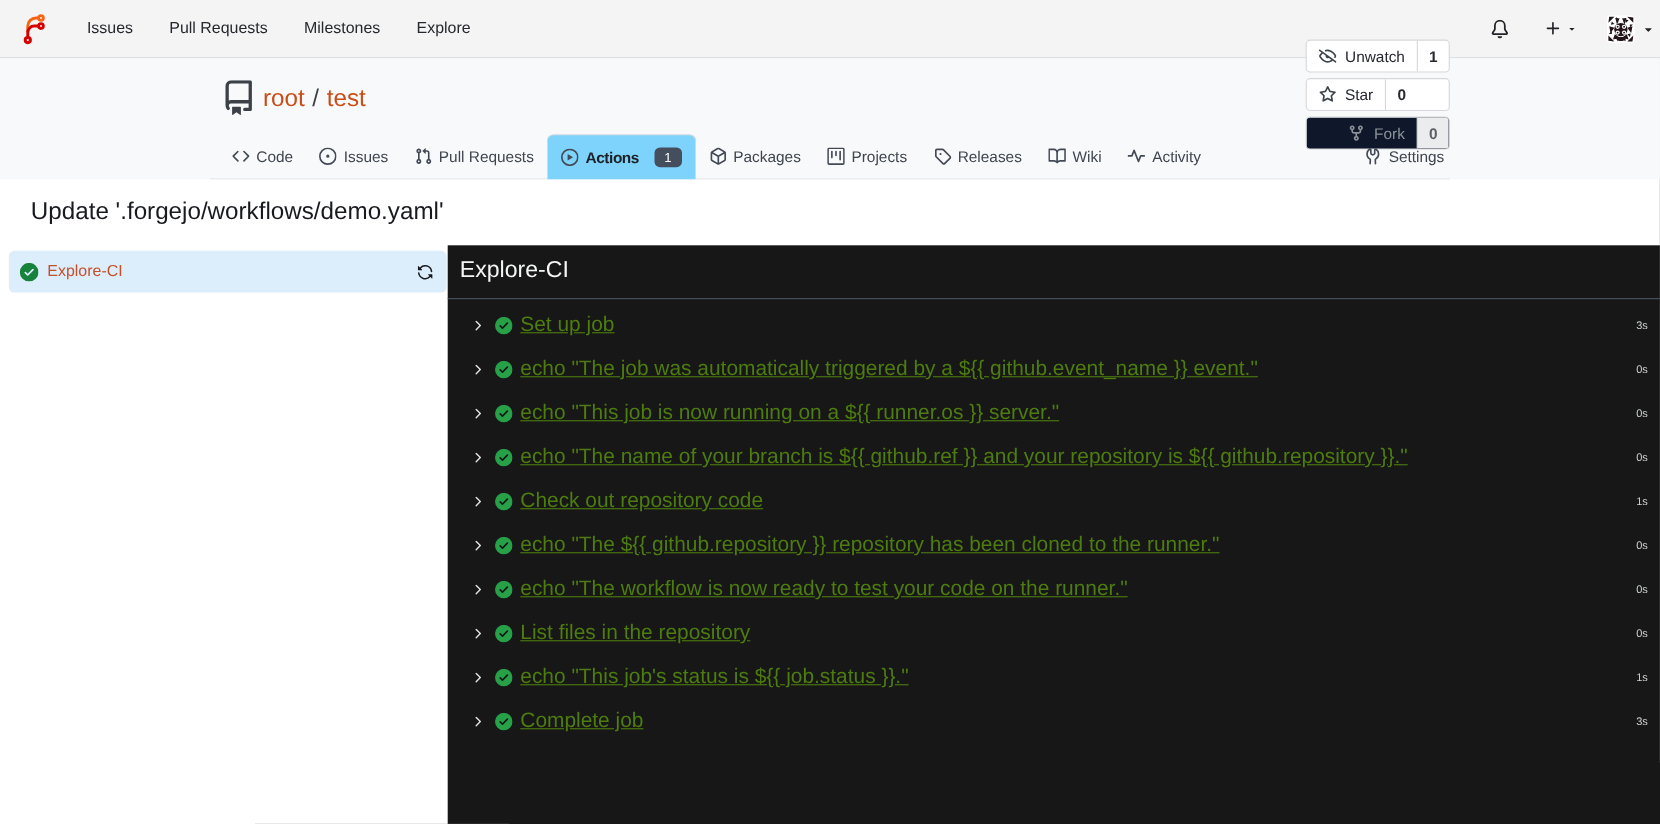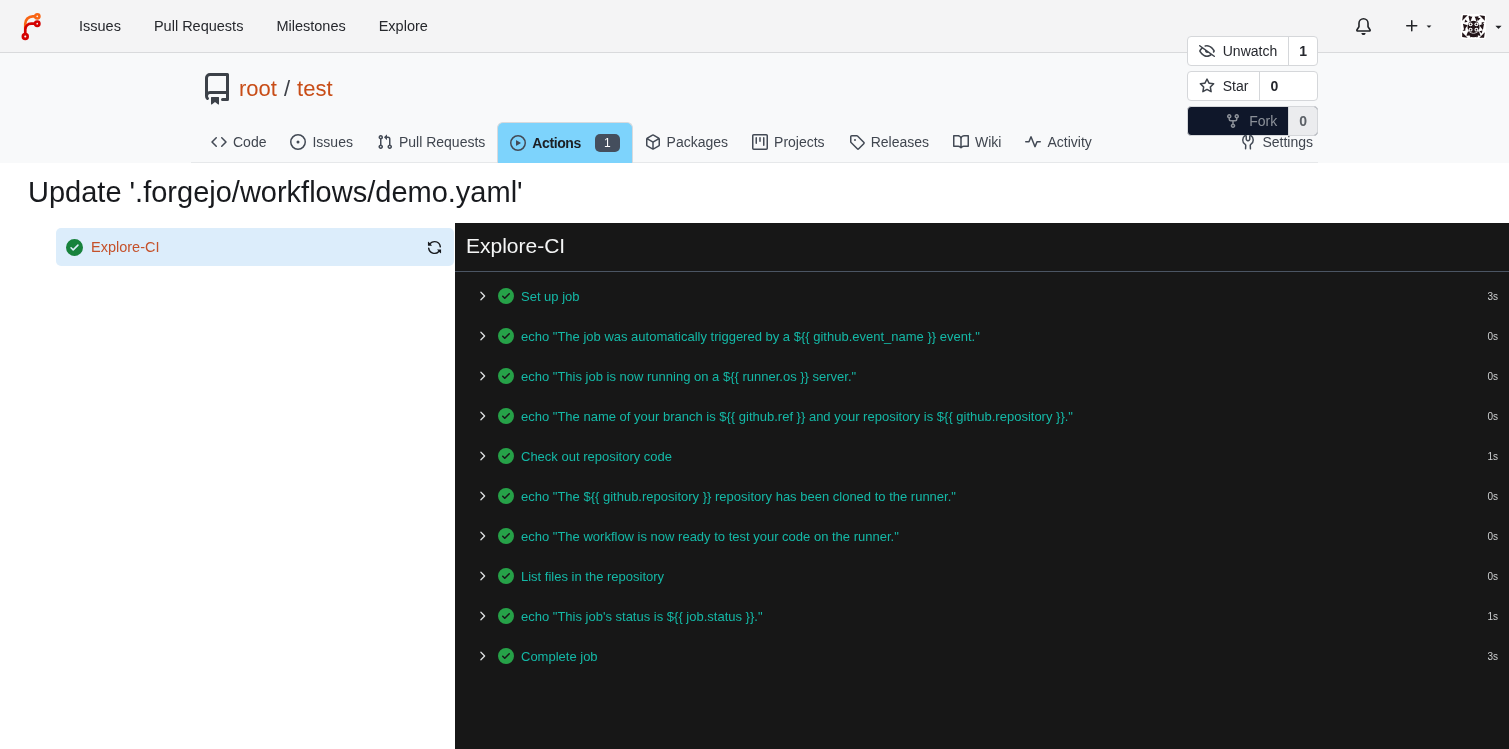--- a/index.html
+++ b/index.html
@@ -50,40 +50,40 @@
   .tab.active {
     background: #7dd3fc; border: 1px solid #d8dadd; border-bottom: none;
     border-radius: 6px 6px 0 0; font-weight: 700; letter-spacing: -0.4px; color: #1c1f24;
     height: 41px; margin-bottom: -1px;
   }
   .tab-badge { background: #444e5d; color: #fff; font-size: 12px; font-weight: 400; letter-spacing: 0; border-radius: 5px; padding: 0 9px; margin-left: 8px; height: 18px; line-height: 18px; }
   .tab.settings { margin-left: auto; padding: 0 5px 0 12px; }
 
   
   .run-header { padding: 17px 28px 0; }
-  .run-title { font-size: 29px; line-height: 24px; font-weight: 400; color: #181a1e; margin: 0 0 19px 0; }
-  .run-body { display: flex; align-items: stretch; min-height: 526px; padding-left: 48px; }
+  .run-title { font-size: 22px; line-height: 24px; font-weight: 400; color: #181a1e; margin: 0 0 19px 0; }
+  .run-body { display: flex; align-items: stretch; min-height: 526px; }
   .left-col { flex: 0 0 407px; width: 407px; }
   .job-item {
     margin: 5px 1px 0 8px; height: 38px; background: #dcedfb; border-radius: 5px;
     display: flex; align-items: center; padding: 0 12px 0 10px; cursor: pointer;
   }
   .job-item .status-icon { color: #17823c; }
   .job-name { margin-left: 8px; font-size: 14.5px; color: #c5512a; }
   .job-sync { margin-left: auto; color: #17191d; cursor: pointer; }
 
   .right-col { flex: 1 1 auto; background: #171717; display: flex; flex-direction: column; }
   .panel-header { padding: 10px 12px 12px 11px; border-bottom: 1px solid #4b5563; }
   .panel-title { margin: 0; font-size: 21px; line-height: 26px; font-weight: 400; color: #f4f5f5; }
   .panel-status { margin-top: 6px; font-size: 13px; line-height: 16px; color: #c3c5c7; }
   .steps { padding: 4px 0 10px; }
   .step-row { height: 40px; display: flex; align-items: center; padding: 0 11px 0 20px; cursor: pointer; }
   .step-chevron { color: #dfe1e2; flex: 0 0 auto; }
   .step-status { margin-left: 9px; color: #26a148; flex: 0 0 auto; }
-  .step-name { margin-left: 7px; font-size: 13px; color: #14b8a6; white-space: nowrap; }
+  .step-name { margin-left: 7px; font-size: 19px; color: #4d7c0f; white-space: nowrap; text-decoration: underline; }
   .step-duration { margin-left: auto; font-size: 10px; color: #cfd1d2; }
 </style>
 </head>
 <body>
 
 <svg width="0" height="0" style="position:absolute">
   <defs>
     <path id="p-repo" d="M2 2.5A2.5 2.5 0 0 1 4.5 0h8.75a.75.75 0 0 1 .75.75v12.5a.75.75 0 0 1-.75.75h-2.5a.75.75 0 0 1 0-1.5h1.75v-2h-8a1 1 0 0 0-.714 1.7.75.75 0 1 1-1.072 1.05A2.495 2.495 0 0 1 2 11.5Zm10.5-1h-8a1 1 0 0 0-1 1v6.708A2.486 2.486 0 0 1 4.5 9h8ZM5 12.25a.25.25 0 0 1 .25-.25h3.5a.25.25 0 0 1 .25.25v3.25a.25.25 0 0 1-.4.2l-1.45-1.087a.249.249 0 0 0-.3 0L5.4 15.7a.25.25 0 0 1-.4-.2Z"></path>
     <path id="p-code" d="m11.28 3.22 4.25 4.25a.75.75 0 0 1 0 1.06l-4.25 4.25a.749.749 0 0 1-1.275-.326.749.749 0 0 1 .215-.734L13.94 8l-3.69-3.72a.749.749 0 0 1 .326-1.275.749.749 0 0 1 .734.215Zm-6.56 0a.751.751 0 0 1 1.042.018.751.751 0 0 1 .018 1.042L2.06 8l3.72 3.72a.749.749 0 0 1-.326 1.275.749.749 0 0 1-.734-.215L.47 8.53a.75.75 0 0 1 0-1.06Z"></path>
     <path id="p-issue" d="M8 9.5a1.5 1.5 0 1 0 0-3 1.5 1.5 0 0 0 0 3Zm0-9.5a8 8 0 1 1 0 16A8 8 0 0 1 8 0ZM1.5 8a6.5 6.5 0 1 0 13 0 6.5 6.5 0 0 0-13 0Z"></path>

